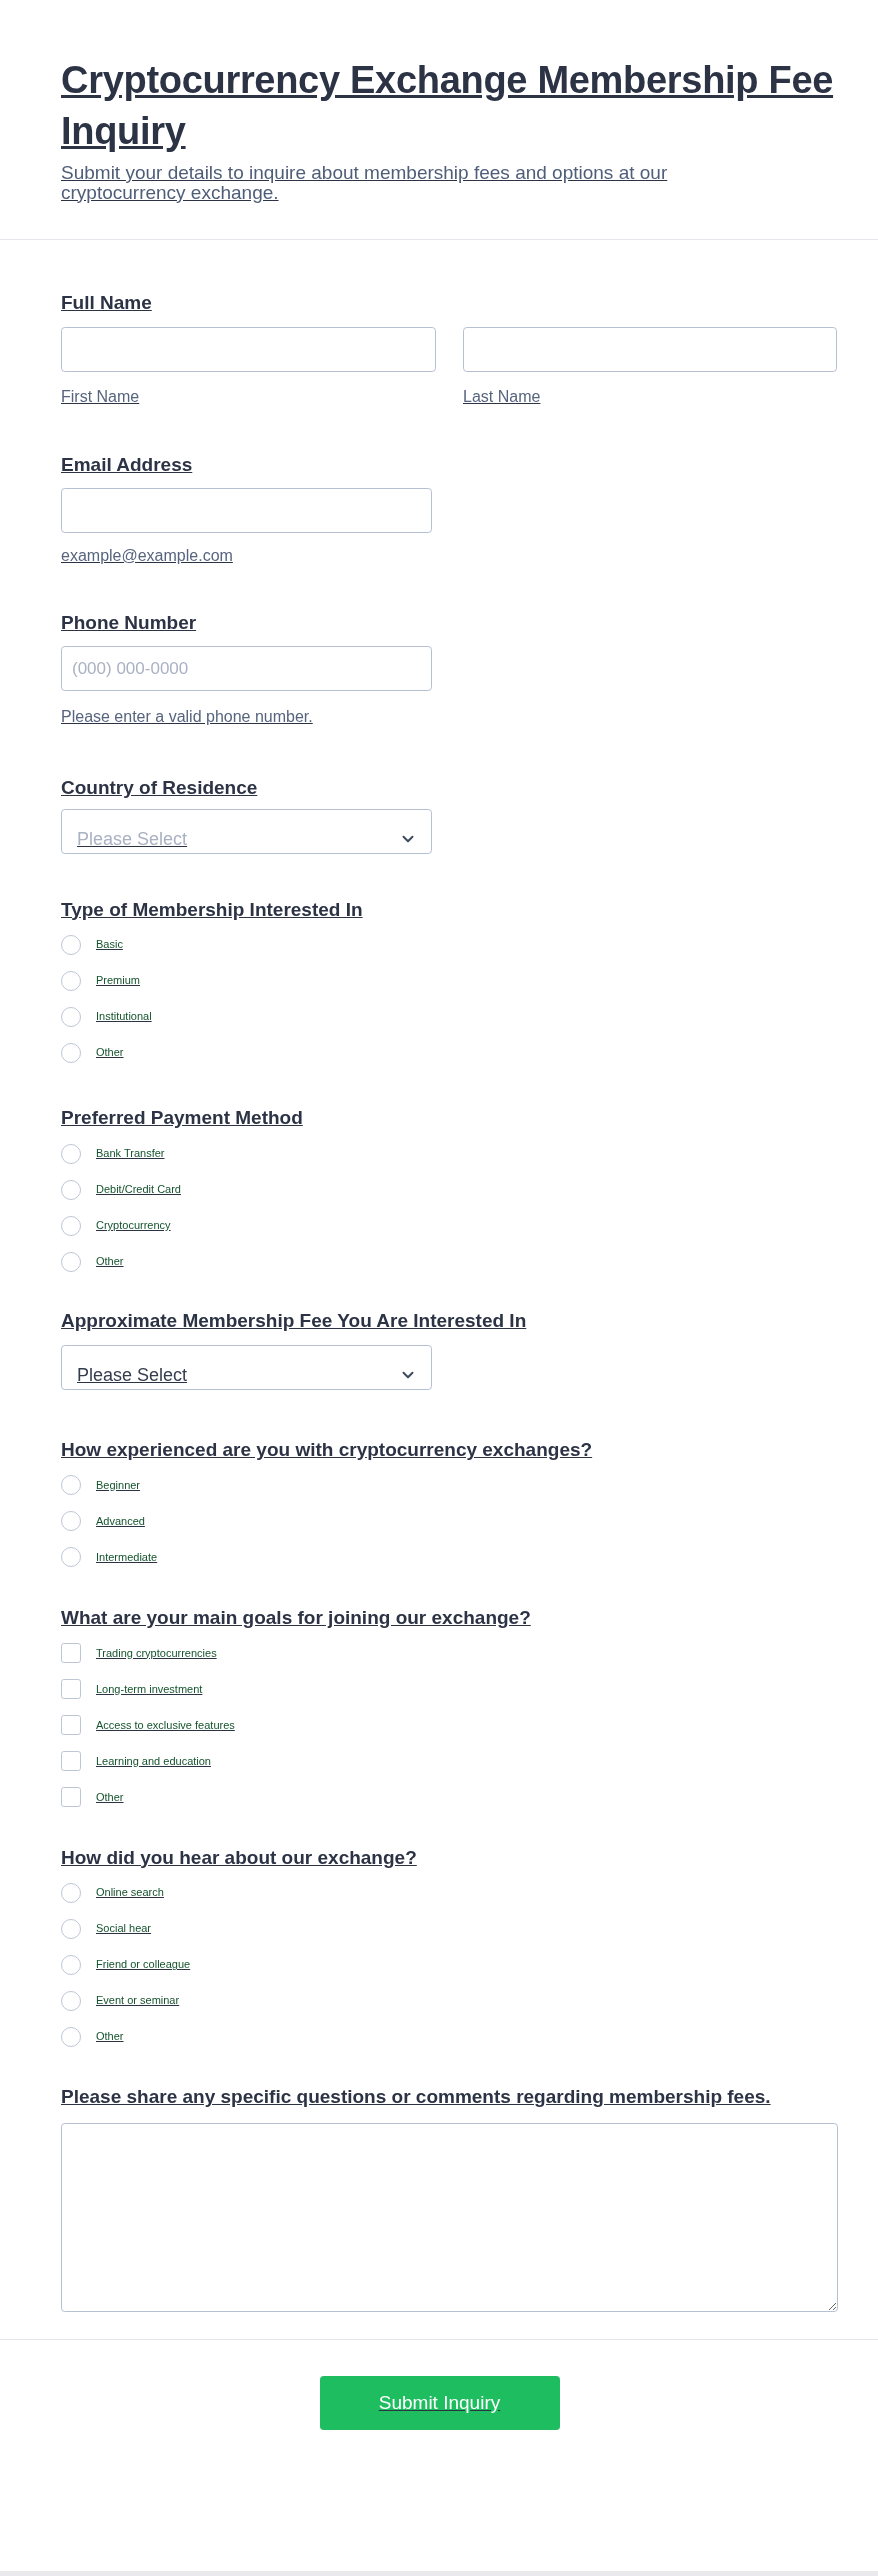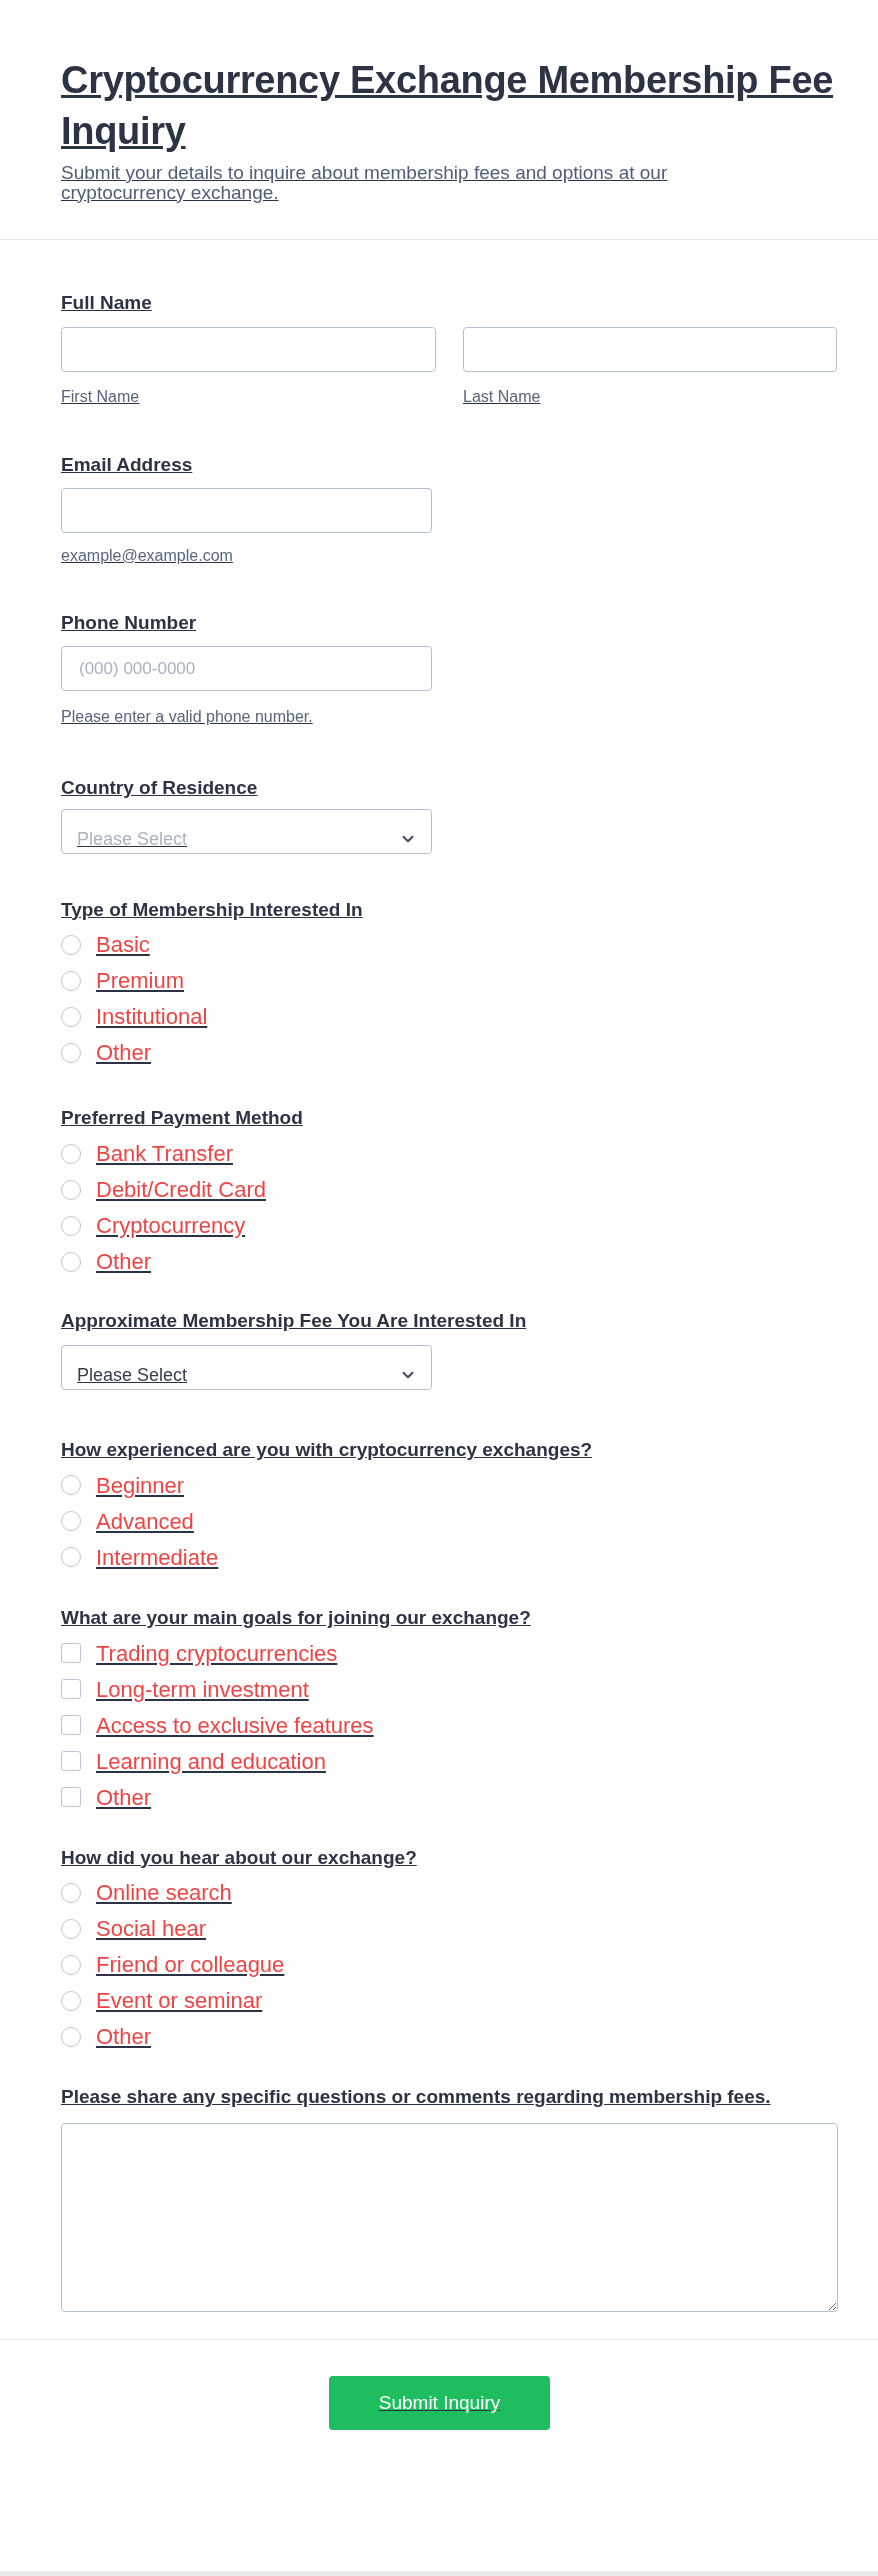--- a/index.html
+++ b/index.html
@@ -11,21 +11,21 @@
   .inner{padding:0 41px 0 61px;}
   .header{padding-top:55px;}
   .form-title{font-size:38px;line-height:51px;font-weight:700;color:#2c3345;margin:0;letter-spacing:-0.3px;}
   .form-subtitle{margin-top:5.7px;font-size:19px;line-height:20px;color:#4f5e78;max-width:718px;}
   .divider{border:none;border-top:0.9px solid #e3e6ea;margin:36px 0 0 0;width:879px;margin-left:-61px;}
   .q{margin:0;}
   .q-label{font-size:19px;line-height:25.5px;font-weight:700;color:#2c3345;}
   .sublabel{font-size:16px;line-height:22px;color:#57647e;}
   .text-input{
     box-sizing:border-box;height:45px;border:0.9px solid #b6c0d3;border-radius:3.8px;
-    padding:0 17px;font-family:inherit;font-size:17px;color:#2c3345;background:#fff;outline:none;
+    padding:0 10px;font-family:inherit;font-size:17px;color:#2c3345;background:#fff;outline:none;
   }
   .text-input::placeholder{color:#a9b1c2;opacity:1;}
   .name-row{display:flex;gap:27px;margin-top:12.3px;}
   .name-row .text-input{width:375px;}
   .name-row .text-input:last-child{width:374px;}
   .name-subs{display:flex;gap:27px;margin-top:14px;}
   .name-subs .sublabel{width:375px;}
   .w-med{width:371px;}
   .select{
     box-sizing:border-box;width:371px;height:45px;border:0.9px solid #b6c0d3;border-radius:3.8px;
@@ -36,29 +36,29 @@
   .sel-placeholder{color:#a9b1c2;}
   .sel-value{color:#343c4e;}
   .opts{margin-top:12.3px;}
   .opt-row{display:flex;align-items:center;height:21px;margin-bottom:15px;cursor:pointer;}
   .radio,.checkbox{
     box-sizing:border-box;width:20px;height:20px;border:1.9px solid #bdc6d5;background:#fff;
     margin-right:15px;flex-shrink:0;
   }
   .radio{border-radius:50%;}
   .checkbox{border-radius:2.8px;}
-  .opt-text{font-size:22px;line-height:21px;color:#ef4444;}
+  .opt-text{font-size:11px;line-height:21px;color:#14532d;}
   .comments-area{
     box-sizing:border-box;display:block;width:777px;height:189px;margin-top:13.2px;
     border:0.9px solid #b6c0d3;border-radius:3.8px;padding:11.3px 13.2px;
     font-family:inherit;font-size:17px;color:#2c3345;resize:both;outline:none;
   }
   .footer{border-top:0.9px solid #e3e6ea;margin-top:27px;padding-top:36px;}
   .submit-btn{
-    display:block;margin:0 auto;width:221px;height:54px;border:none;border-radius:3.8px;
+    display:block;margin:0 auto;width:240px;height:54px;border:none;border-radius:3.8px;
     color:#ffffff;font-family:inherit;font-size:19px;font-weight:500;cursor:pointer;
   }
   .bottom-strip{position:absolute;left:0;bottom:0;width:100%;height:4.7px;background:#eaeaec;}
   
   #q-fullname{margin-top:50px;}
   #q-email{margin-top:44px;}
   #q-email .text-input{margin-top:10.4px;}
   #q-email .sublabel{margin-top:11.3px;}
   #q-phone{margin-top:43px;}
   #q-phone .text-input{margin-top:11.3px;}

